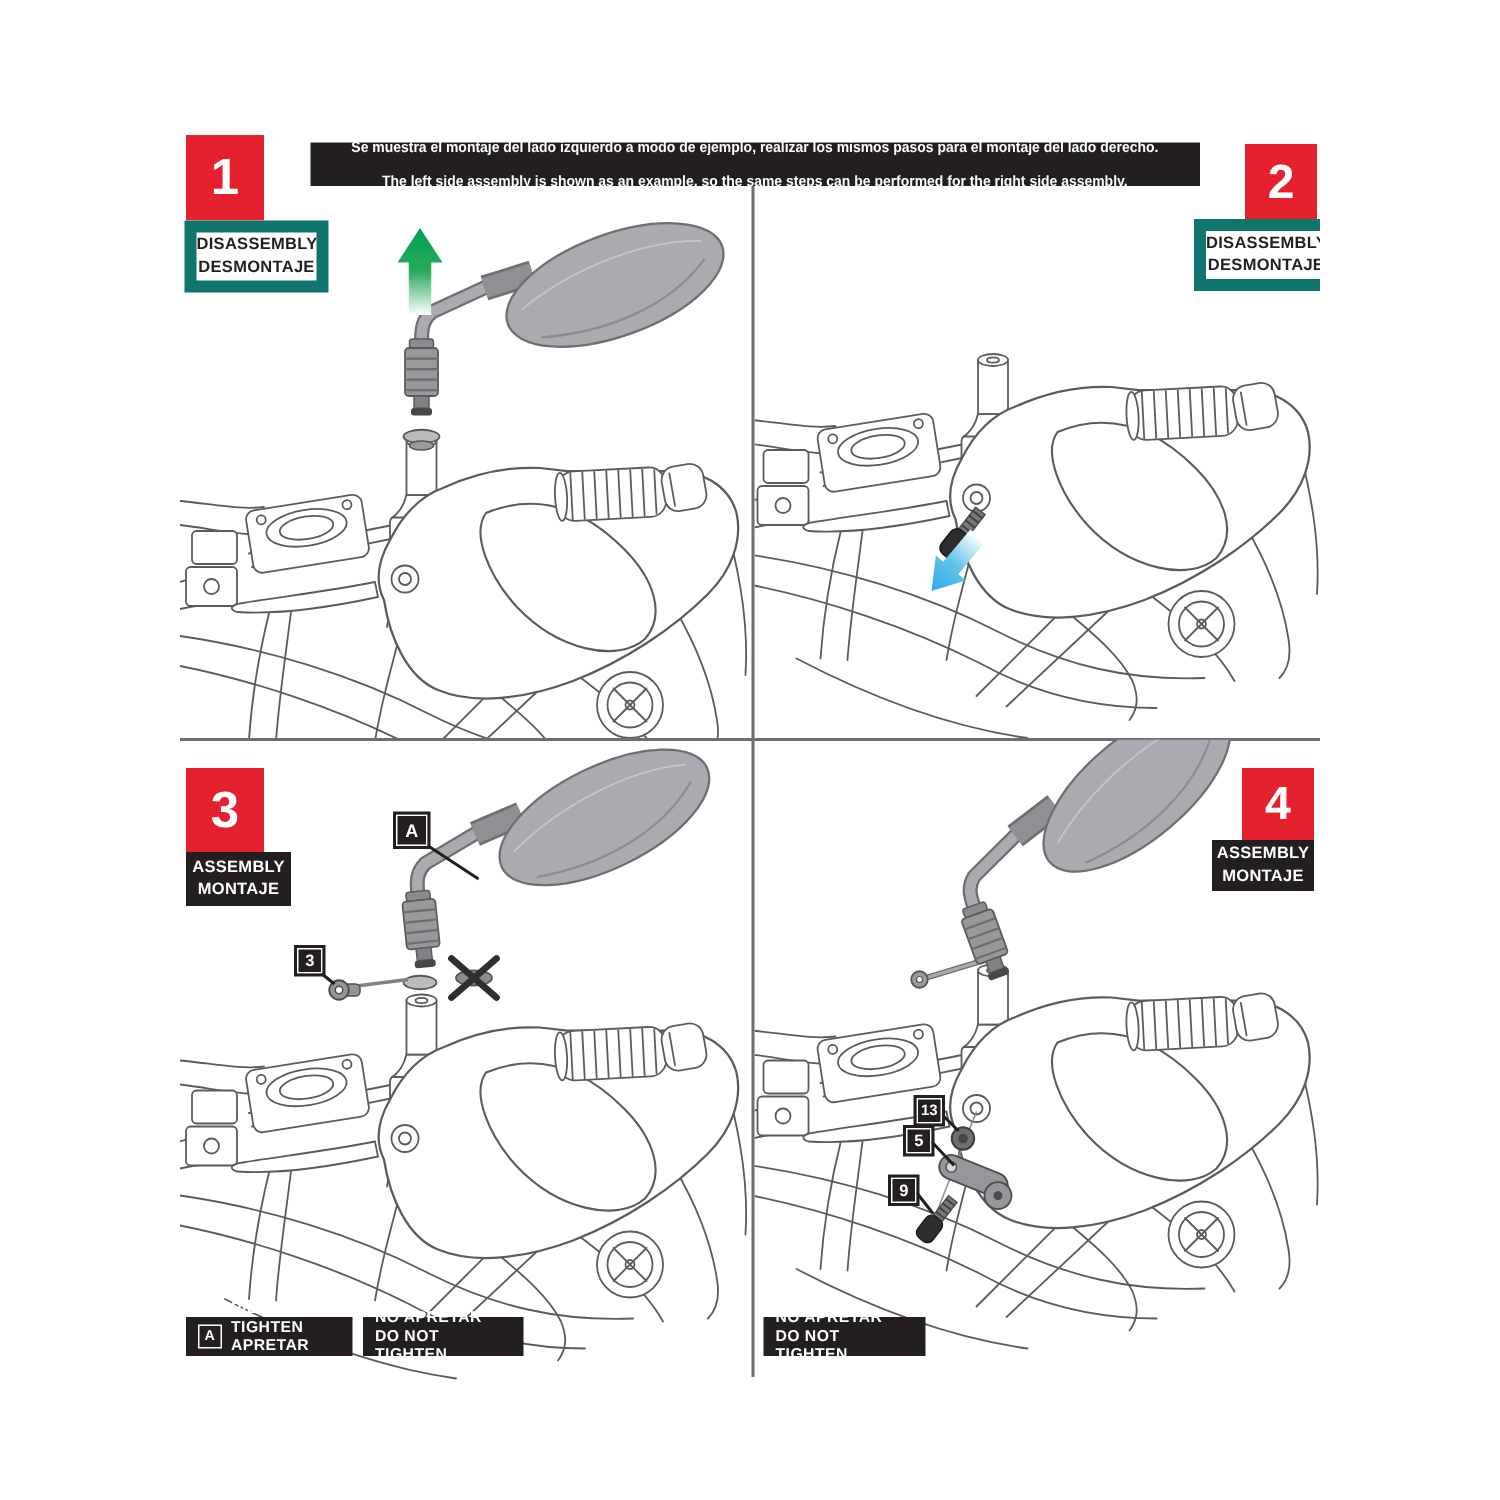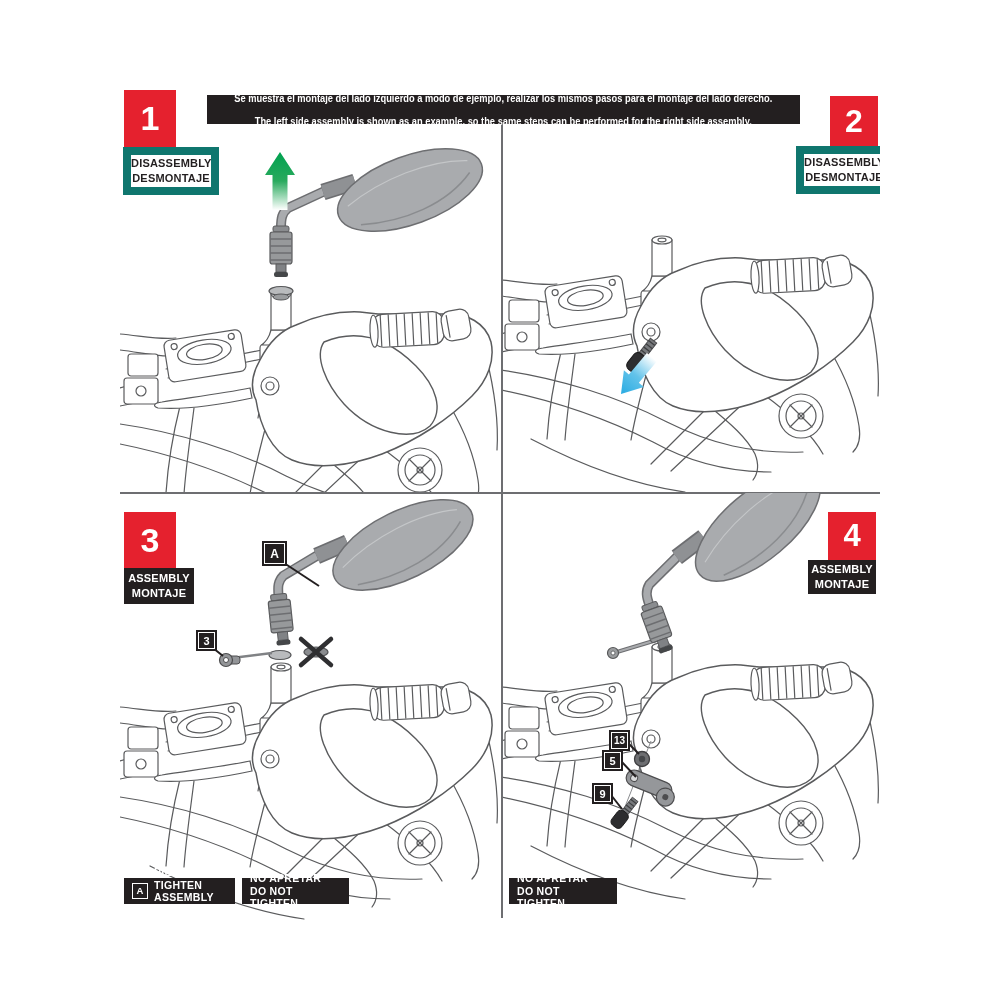--- a/index.html
+++ b/index.html
@@ -201,21 +201,21 @@
       <span>3</span>
     </div>
     <div class="phase-label dark" style="left:4px;top:75px;width:70px;height:36px;">
       <div>ASSEMBLY</div>
       <div>MONTAJE</div>
     </div>
     <div class="footer-label" style="left:4px;top:385px;width:111px;">
       <span class="tag-icon">A</span>
       <span>
         <div>PIEZA TIGHTEN</div>
-        <div>ASSEMBLY PART</div>
+        <div>APRETAR PART</div>
       </span>
     </div>
     <div class="footer-label" style="left:122px;top:385px;width:107px;">
       <span>
         <div>NO APRETAR</div>
         <div>DO NOT TIGHTEN</div>
       </span>
     </div>
   </section>
 

